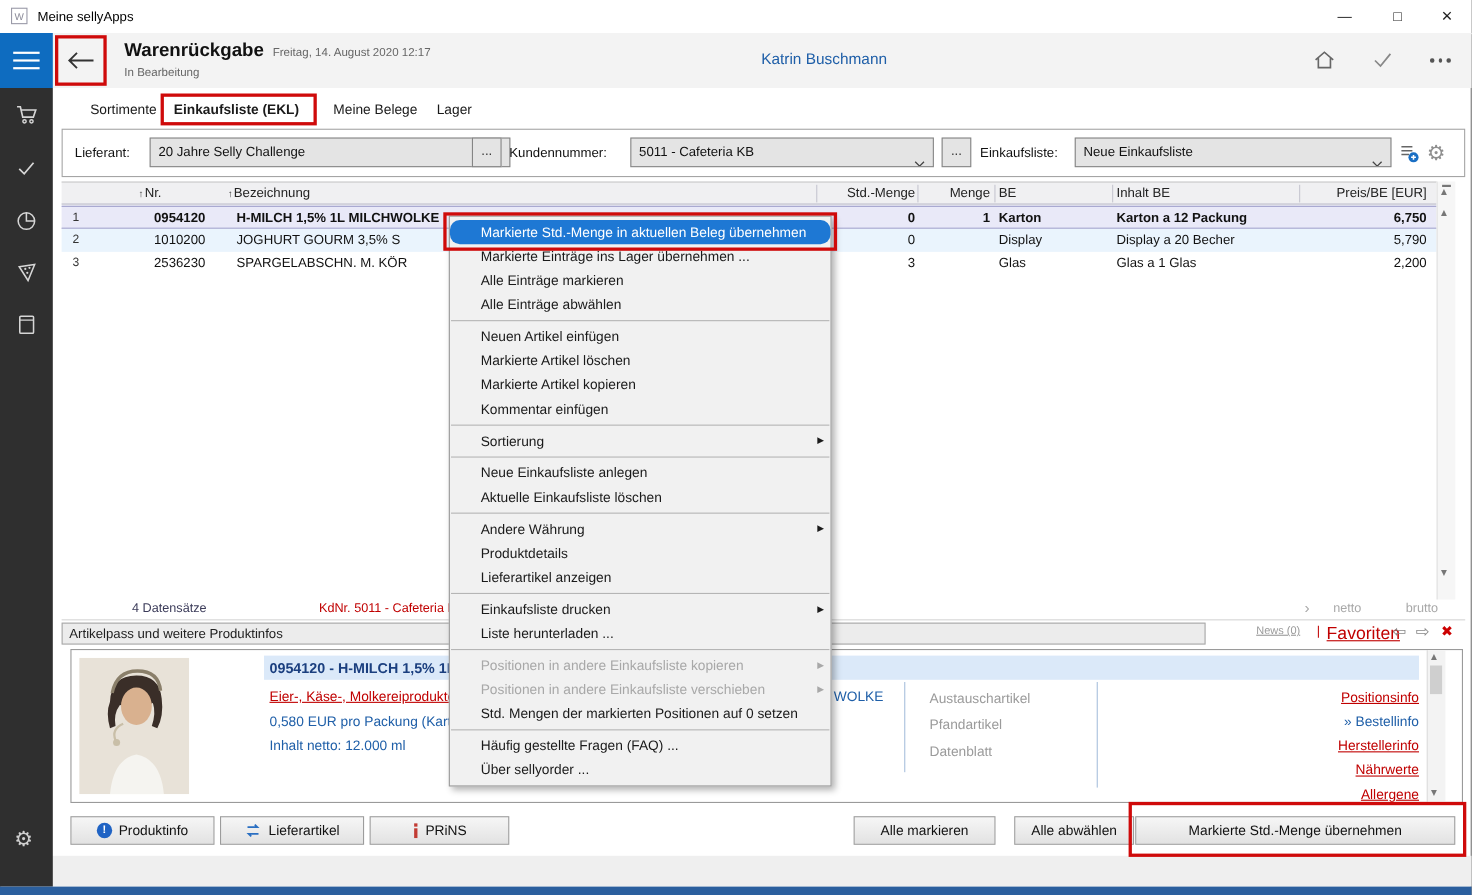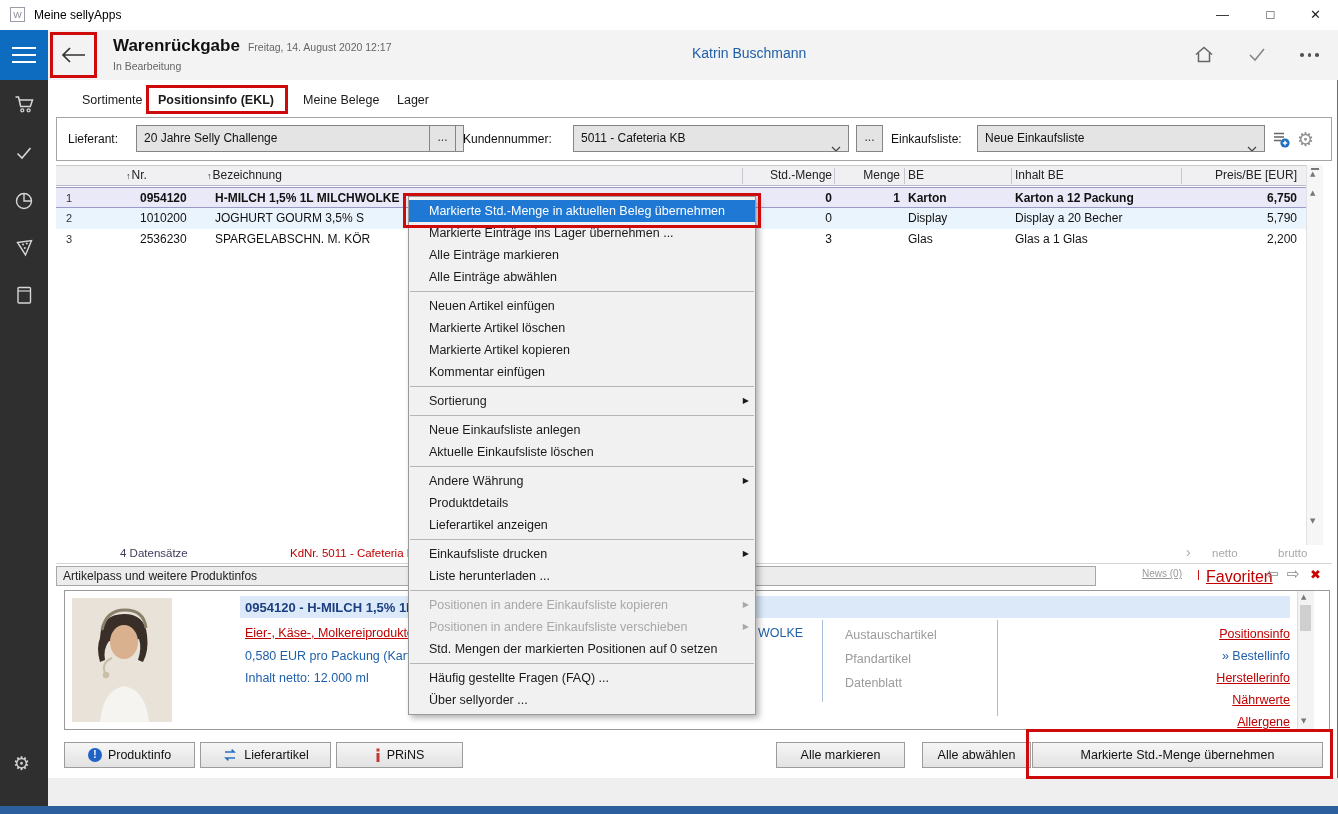--- a/index.html
+++ b/index.html
@@ -130,21 +130,21 @@
   .info-ic{width:14px;height:14px;border-radius:50%;background:#1f63c4;color:#fff;font-size:10px;font-weight:bold;
            line-height:14px;text-align:center;}
 
   
   #footer{position:absolute;left:0;top:778px;width:1338px;height:28px;background:#efefef;z-index:1;}
   #bottombar{position:absolute;left:0;top:806px;width:1338px;height:8px;background:#2b5f9e;z-index:3;}
 
   
   #menu{position:absolute;left:408px;top:196px;width:348px;background:#f1f1f1;border:1px solid #9a9a9a;
         box-shadow:3px 3px 6px rgba(0,0,0,.3);padding:3px 0;box-sizing:border-box;z-index:40;}
-  .mi{position:relative;height:22px;line-height:22px;padding:0 24px 0 20px;font-size:12.5px;color:#1a1a1a;white-space:nowrap;}
+  .mi{position:relative;height:22px;line-height:22px;padding:0 24px 0 28px;font-size:12.5px;color:#1a1a1a;white-space:nowrap;border-radius:9px;}
   .mi.hl{background:#1e78d4;color:#fff;}
   .mi.dis{color:#a8a8a8;}
   .msep{height:0;border-top:1px solid #b5b5b5;margin:3px 1px;}
   .marrow{position:absolute;right:6px;top:0;font-size:8px;font-family:"DejaVu Sans",sans-serif;}
   #menu-box{left:403px;top:193px;width:358px;height:35px;z-index:55;}
 </style>
 </head>
 <body>
 
 <div id="app">
@@ -218,21 +218,21 @@
     <div class="side-ic" id="ic-book">
       <svg width="22" height="22" viewBox="0 0 22 22">
         <rect x="5" y="3.5" width="12.5" height="15.5" rx="1" fill="none" stroke="#d6d6d6" stroke-width="1.4"></rect>
         <path d="M5 7h12.5" stroke="#d6d6d6" stroke-width="1.2"></path>
       </svg>
     </div>
     <div id="ic-gear1"><span>⚙</span></div>
   </div>
 
   <div class="tab" id="tab0">Sortimente</div>
-  <div class="tab" id="tab1">Positionsinfo (EKL)</div>
+  <div class="tab" id="tab1">Einkaufsliste (EKL)</div>
   <div class="tab" id="tab2">Meine Belege</div>
   <div class="tab" id="tab3">Lager</div>
   <div id="tab-box" class="annot"></div>
 
   <div id="filterbar"></div>
   <div class="flabel" id="lbl-lief">Lieferant:</div>
   <div class="dd" id="dd1"><span>20 Jahre Selly Challenge</span>
     <span class="chev"><svg width="10" height="6" viewBox="0 0 10 6">
           <path d="M1 1l4 4 4-4" fill="none" stroke="#444" stroke-width="1.2"></path>
         </svg></span>

